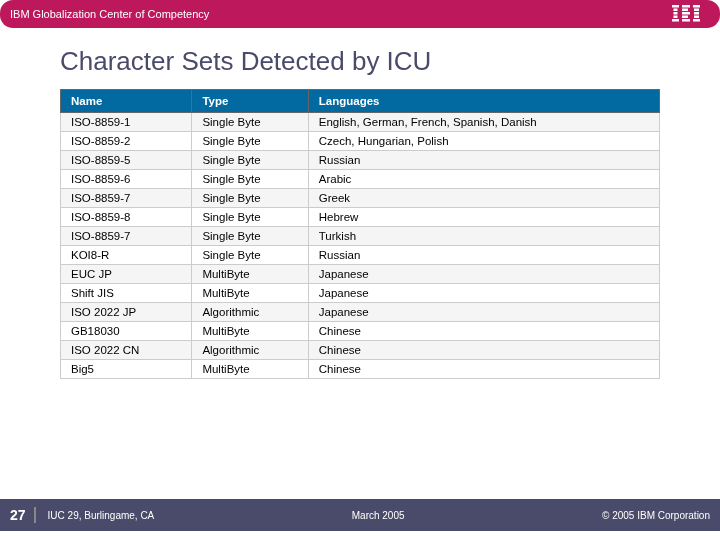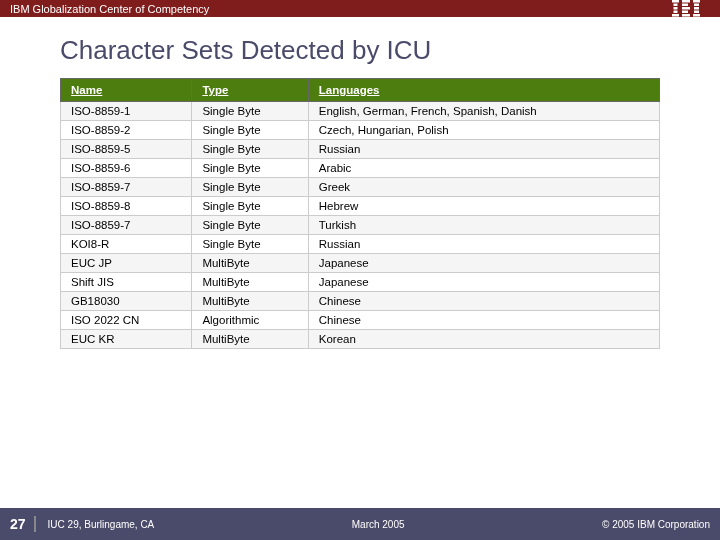--- a/index.html
+++ b/index.html
@@ -6,26 +6,27 @@
     body {
       width: 720px;
       height: 540px;
       font-family: Arial, Helvetica, sans-serif;
       background: #fff;
       overflow: hidden;
     }
 
     
     .header-bar {
-      background: #7f1d1d;
-      height: 17px;
+      background: #be185d;
+      height: 28px;
       display: flex;
       align-items: center;
       justify-content: space-between;
       padding: 0 10px;
+      border-radius: 13px;
     }
     .header-title {
       color: #fff;
       font-size: 11px;
     }
     .ibm-logo {
       display: flex;
       gap: 2px;
     }
 
@@ -40,23 +41,22 @@
     
     .table-container {
       padding: 0 60px;
     }
     table {
       width: 100%;
       border-collapse: collapse;
       font-size: 11.5px;
     }
     thead tr {
-      background: #4d7c0f;
+      background: #0369a1;
       color: #fff;
-      text-decoration: underline;
     }
     thead th {
       padding: 5px 10px;
       text-align: left;
       font-weight: bold;
       border: 1px solid #666;
     }
     tbody tr:nth-child(odd) {
       background: #f5f5f5;
     }
@@ -66,21 +66,21 @@
     tbody td {
       padding: 3px 10px;
       border: 1px solid #ccc;
       color: #000;
       margin-top: 13px;
     }
 
     
     .footer-bar {
       position: absolute;
-      bottom: 0;
+      bottom: 9px;
       left: 0;
       right: 0;
       height: 32px;
       background: #4a4a6a;
       display: flex;
       align-items: center;
       justify-content: space-between;
       padding: 0 10px;
       color: #fff;
       font-size: 10px;
@@ -184,33 +184,38 @@
           <td>EUC JP</td>
           <td>MultiByte</td>
           <td>Japanese</td>
         </tr>
         <tr>
           <td>Shift JIS</td>
           <td>MultiByte</td>
           <td>Japanese</td>
         </tr>
         <tr>
+          <td>ISO 2022 JP</td>
+          <td>Algorithmic</td>
+          <td>Japanese</td>
+        </tr>
+        <tr>
           <td>GB18030</td>
           <td>MultiByte</td>
           <td>Chinese</td>
         </tr>
         <tr>
           <td>ISO 2022 CN</td>
           <td>Algorithmic</td>
           <td>Chinese</td>
         </tr>
         <tr>
-          <td>EUC KR</td>
-          <td>MultiByte</td>
-          <td>Korean</td>
+          <td>Big5</td>
+          <td>MultiByte</td>
+          <td>Chinese</td>
         </tr>
       </tbody>
   </table>
 </div>
 
 <div class="footer-bar">
   <div class="footer-left">
     <span class="footer-page-num">27</span>
     <span>IUC 29, Burlingame, CA</span>
   </div>

